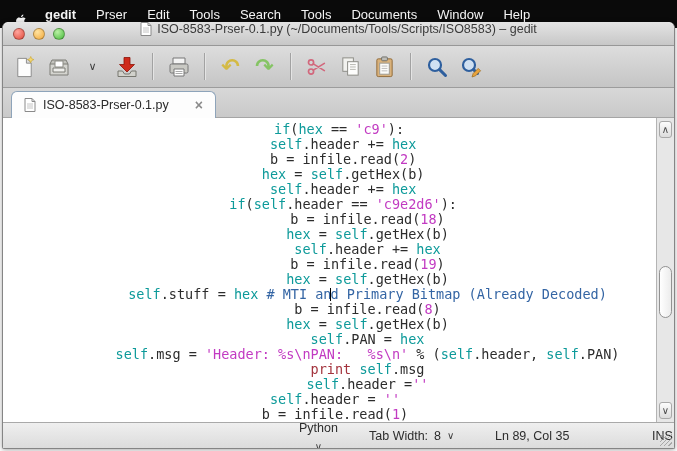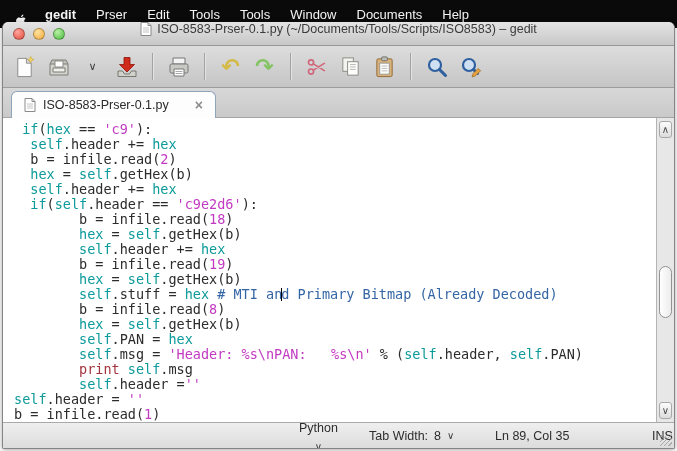--- a/index.html
+++ b/index.html
@@ -62,21 +62,21 @@
   }
   .tab {
     height:27px; position:relative; top:1px; z-index:2;
     background:#fdfdfd; border:1px solid #8ea4ba; border-bottom:none;
     border-radius:6px 6px 0 0; display:flex; align-items:center; gap:7px;
     padding:0 12px; font-size:12.5px; color:#2a2a2a; min-width:205px;
   }
   .tab-close { color:#8b8b8b; font-size:14px; font-weight:bold; line-height:1; margin-left:auto; }
 
   
-  .editor { flex:1 1 auto; position:relative; background:#ffffff; overflow:hidden; }
+  .editor { flex:1 1 auto; position:relative; background:#ffffff; overflow:hidden;text-align:center; }
   .code {
     position:absolute; left:0; top:0; right:18px; bottom:0;
     padding:4px 0 0 11px;
     font-family:"DejaVu Sans Mono", monospace;
     font-size:13.5px; line-height:15px; white-space:pre; color:var(--c-def);
   }
   .line { height:15px; }
   .tok-b { color:var(--c-b); }
   .tok-s { color:var(--c-s); }
   .tok-k { color:var(--c-k); }
@@ -128,23 +128,24 @@
       <svg width="15" height="15" viewBox="0 0 24 24">
           <path fill="#f2f2f2" d="M16.4 12.9c0-2.4 2-3.6 2.1-3.7-1.1-1.7-2.9-1.9-3.5-2-1.5-.2-2.9.9-3.7.9-.8 0-1.9-.9-3.2-.9-1.6 0-3.1 1-4 2.4-1.7 2.9-.4 7.2 1.2 9.6.8 1.2 1.8 2.5 3 2.4 1.2 0 1.7-.8 3.1-.8 1.4 0 1.9.8 3.2.8 1.3 0 2.2-1.2 3-2.4.9-1.4 1.3-2.7 1.3-2.8-.1 0-2.5-1-2.5-3.5zM14 5.3c.6-.8 1.1-1.9 1-3-1 0-2.1.7-2.8 1.5-.6.7-1.2 1.8-1 2.9 1.1.1 2.2-.6 2.8-1.4z"></path>
         </svg>
     </span>
   </span>
   <div id="menu-items" style="display:flex;height:100%">
       <div class="menu-item bold">gedit</div>
       <div class="menu-item">Prser</div>
       <div class="menu-item">Edit</div>
       <div class="menu-item">Tools</div>
+      <div class="menu-item">Search</div>
       <div class="menu-item">Tools</div>
+      <div class="menu-item">Documents</div>
       <div class="menu-item">Window</div>
-      <div class="menu-item">Documents</div>
       <div class="menu-item">Help</div>
     </div>
 </div>
 
 <div class="window">
 
   <div class="titlebar">
     <div class="lights">
       <span class="light red"></span>
       <span class="light yellow"></span>

